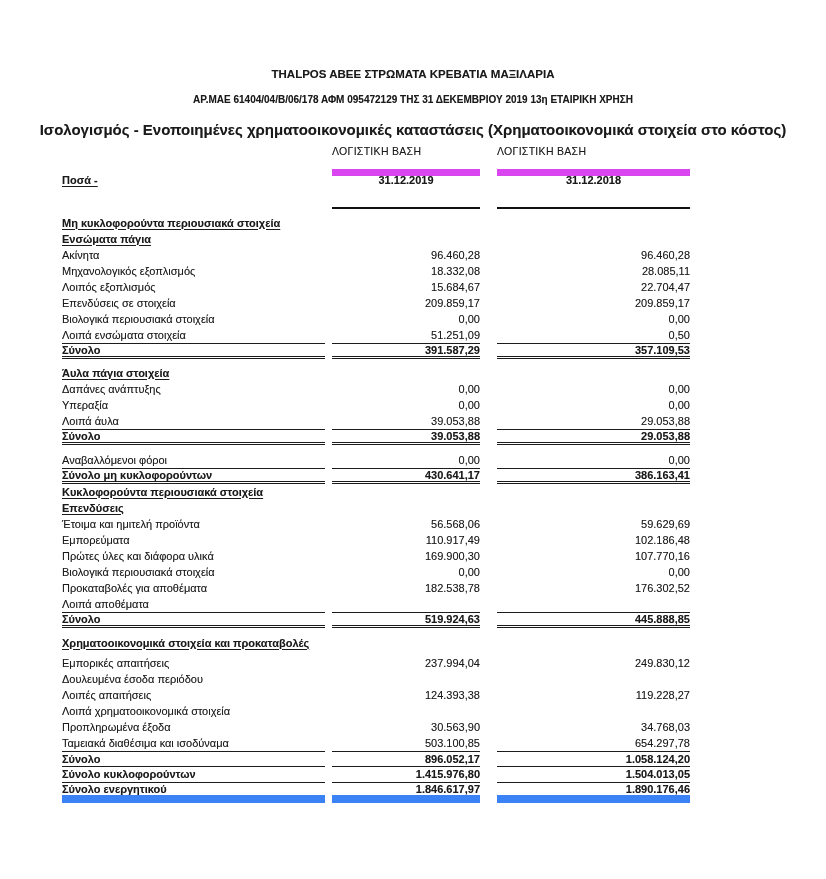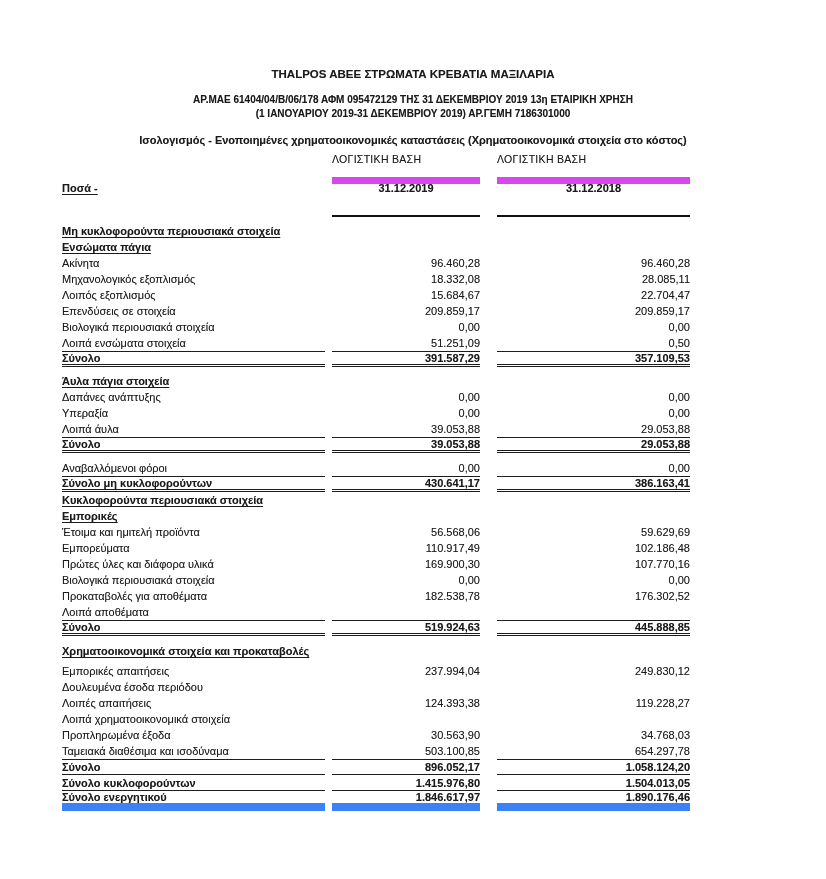--- a/index.html
+++ b/index.html
@@ -9,21 +9,21 @@
     background:#ffffff;
     font-family:"Liberation Sans","DejaVu Sans",sans-serif;
     color:#1a1a1a;
     text-shadow:0 0 .5px rgba(0,0,0,.35);
     overflow:hidden;
   }
   
   .doc-header { padding-top:68px; text-align:center; }
   .company-title { font-size:11.5px; font-weight:bold; margin:0 0 13px 0; }
   .reg-line, .period-line { font-size:10px; font-weight:bold; line-height:13.5px; margin:0; }
-  .statement-title { font-size:11px; font-weight:bold; margin:14px 0 0 0; }
+  .statement-title { font-size:15px; font-weight:bold; margin:14px 0 0 0; }
 
   
   .bs-table { margin:7px 0 0 62px; width:628px; }
   .trow, .hrow { display:grid; grid-template-columns:263px 7px 148px 17px 193px; }
   .trow { height:16px; }
   .lab, .v, .gap, .hcell { display:flex; align-items:center; min-width:0; }
   .lab { justify-content:flex-start; white-space:nowrap; font-size:11px; }
   .v   { justify-content:flex-end; font-size:11px; white-space:nowrap; }
 
   
@@ -56,21 +56,20 @@
   .spacer { width:628px; }
 </style>
 </head>
 <body>
 
 <div class="page">
 
   <div class="doc-header">
     <p class="company-title">THALPOS ABEE ΣΤΡΩΜΑΤΑ ΚΡΕΒΑΤΙΑ ΜΑΞΙΛΑΡΙΑ</p>
     <p class="reg-line">ΑΡ.ΜΑΕ 61404/04/Β/06/178 ΑΦΜ 095472129 ΤΗΣ 31 ΔΕΚΕΜΒΡΙΟΥ 2019 13η ΕΤΑΙΡΙΚΗ ΧΡΗΣΗ</p>
-    <p class="period-line">(1 ΙΑΝΟΥΑΡΙΟΥ 2019-31 ΔΕΚΕΜΒΡΙΟΥ 2019) ΑΡ.ΓΕΜΗ 7186301000</p>
     <p class="statement-title">Ισολογισμός - Ενοποιημένες χρηματοοικονομικές καταστάσεις (Χρηματοοικονομικά στοιχεία στο κόστος)</p>
   </div>
 
   <div class="bs-table">
 
     <div class="hrow basis">
       <div class="lab"></div>
       <div class="gap"></div>
       <div class="hcell">ΛΟΓΙΣΤΙΚΗ ΒΑΣΗ</div>
       <div class="gap"></div>
@@ -211,21 +210,21 @@
           <div class="v">386.163,41</div>
         </div>
         <div class="trow section">
           <div class="lab">Κυκλοφορούντα περιουσιακά στοιχεία</div>
           <div class="gap"></div>
           <div class="v"></div>
           <div class="gap"></div>
           <div class="v"></div>
         </div>
         <div class="trow section">
-          <div class="lab">Εμπορικές</div>
+          <div class="lab">Επενδύσεις</div>
           <div class="gap"></div>
           <div class="v"></div>
           <div class="gap"></div>
           <div class="v"></div>
         </div>
         <div class="trow data">
           <div class="lab">Έτοιμα και ημιτελή προϊόντα</div>
           <div class="gap"></div>
           <div class="v">56.568,06</div>
           <div class="gap"></div>

